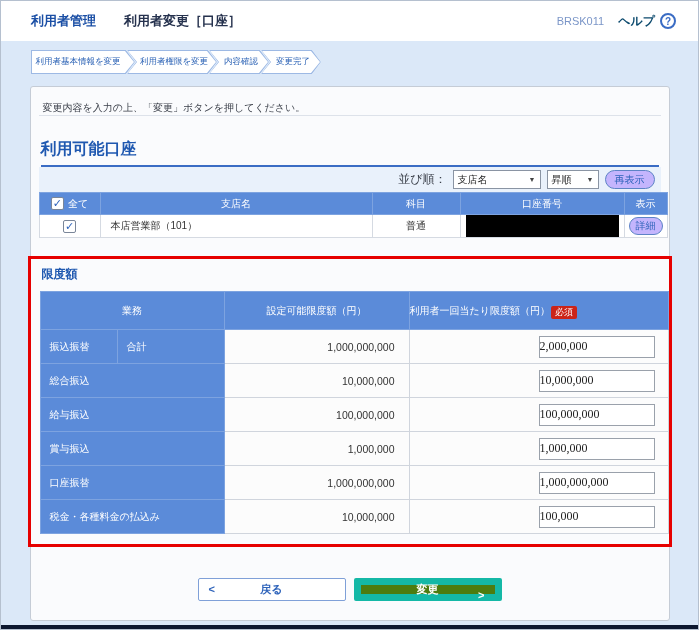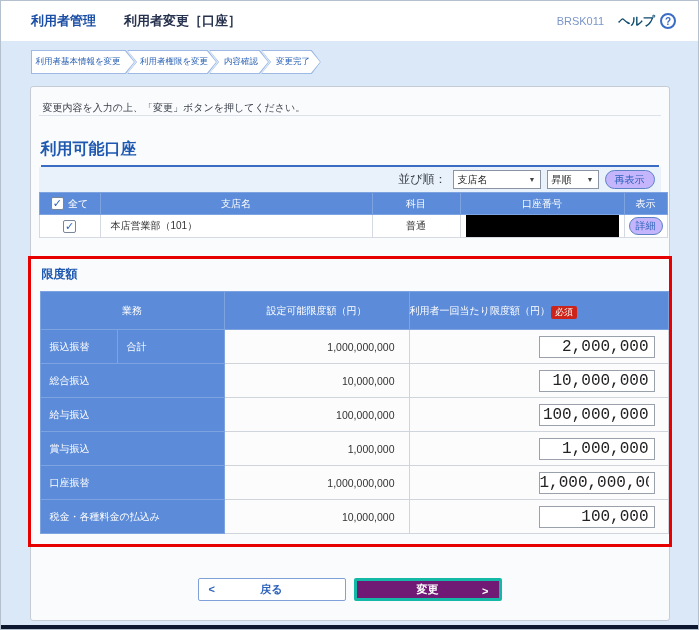--- a/index.html
+++ b/index.html
@@ -106,40 +106,40 @@
     border:1px solid #7da3e0; text-align:center; vertical-align:middle;
   }
   .lcol-1 { width:77px; } .lcol-2 { width:107px; } .lcol-3 { width:185px; } .lcol-4 { width:259px; }
   .limit-table td { height:34px; border:1px solid #d0d5dd; font-size:10.5px; }
   .limit-table td.blue {
     background:#5b8bd9; color:#fff; font-size:10px; border:1px solid #7da3e0; padding-left:9px;
   }
   .limit-table td.max { background:#fcfcfc; text-align:right; padding-right:14px; color:#333; }
   .limit-table td.inp { background:#fcfcfc; text-align:right; padding-right:13px; }
   .limit-input {
-    width:116px; height:22px; border:1px solid #9aa1ab; background:#fff; font-size:16px;
-    text-align:right; padding-right:5px; color:#222; font-family:Liberation Mono, monospace;
+    width:116px; height:22px; border:1px solid #9aa1ab; background:#fff; font-size:12px;
+    text-align:left; padding-right:5px; color:#222; font-family:Liberation Serif, serif;
   }
   .req {
     display:inline-block; background:#cc2418; color:#fff; font-size:9px; line-height:1;
     padding:2px 4px; border-radius:2px; margin-top:3px;
   }
   .th-stack { display:flex; flex-direction:row; align-items:center; gap:1px; }
 
   
   .actions { display:flex; justify-content:center; gap:8px; margin-top:31px; }
   .btn {
     position:relative; width:148px; height:23px; font-size:11px; font-weight:bold;
     display:flex; align-items:center; justify-content:center; cursor:pointer; font-family:inherit;
     border-radius:2px;
   }
   .btn .chev { position:absolute; font-size:11px; font-weight:bold; top:4px; }
   .btn.back { background:#fff; border:1px solid #7fa0d8; color:#2e63ba; }
   .btn.back .chev { left:10px; }
-  .btn.submit { background:#701a75; border:3px solid #14b8a6; color:#fff; }
+  .btn.submit { background:#4d7c0f; border:7px solid #14b8a6; color:#fff; }
   .btn.submit .chev { right:10px; }
 
   .footer-bar { position:absolute; left:0; bottom:0; width:100%; height:4px; background:#0d1830; }
 </style>
 </head>
 <body>
 
 <div class="viewport">
 
   <header class="topbar">

